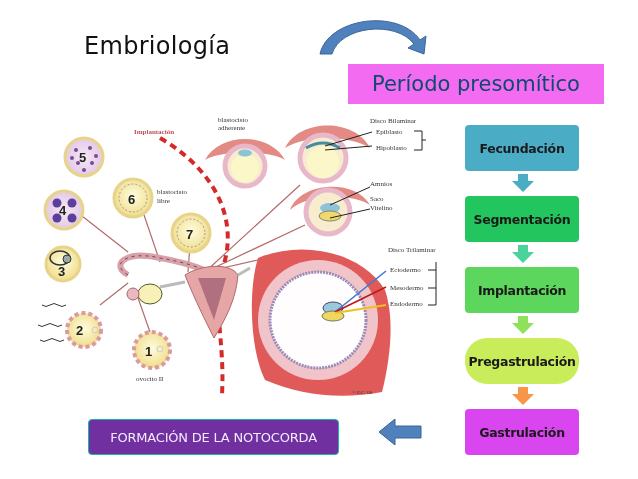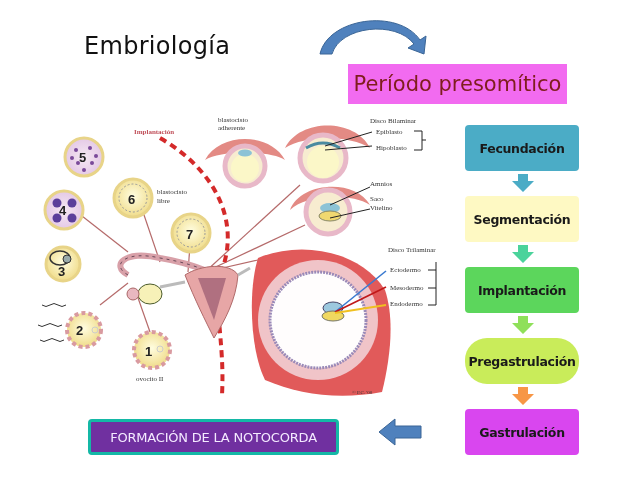--- a/index.html
+++ b/index.html
@@ -6,35 +6,35 @@
   body {
     width:638px; height:479px; background:#ffffff; position:relative; overflow:hidden;
     font-family:"Liberation Sans", "DejaVu Sans", sans-serif;
   }
   .title {
     position:absolute; left:84px; top:32px; font-size:24px; color:#111; letter-spacing:0.3px;
     font-family:"DejaVu Sans", sans-serif; font-weight:normal;
   }
   .curve-arrow { position:absolute; left:310px; top:12px; }
   .period {
-    position:absolute; left:348px; top:64px; width:219px; height:40px; background:#f26bf0;
-    display:flex; align-items:center; justify-content:center; font-size:21px; color:#7f1d1d;
+    position:absolute; left:348px; top:64px; width:256px; height:40px; background:#f26bf0;
+    display:flex; align-items:center; justify-content:center; font-size:21px; color:#0c4a6e;
     font-family:"DejaVu Sans", sans-serif;
   }
   .illustration { position:absolute; left:0; top:100px; }
   .flow-box {
     position:absolute; left:465px; width:114px; height:46px; border-radius:4px;
     display:flex; align-items:center; justify-content:center;
     font-size:12.5px; font-weight:bold; color:#1a1a1a; font-family:"DejaVu Sans", sans-serif;
     letter-spacing:-0.3px;
   }
   .flow-arrow { position:absolute; left:512px; }
   .notocorda {
     position:absolute; left:88px; top:419px; width:251px; height:36px; background:#7030a0;
-    border-radius:4px; border:3px solid #14b8a6; box-sizing:border-box;
+    border-radius:4px; border:1px solid #14b8a6; box-sizing:border-box;
     display:flex; align-items:center; justify-content:center;
     color:#f4eaff; font-size:13px; font-family:"DejaVu Sans", sans-serif; letter-spacing:-0.2px;
   }
   .left-arrow { position:absolute; left:378px; top:418px; }
   .lbl { font-family:"Liberation Serif", serif; font-size:7px; fill:#333; }
   .num { font-family:"Liberation Sans", sans-serif; font-size:13px; font-weight:bold; fill:#222; }
 </style>
 </head>
 <body>
 
@@ -192,21 +192,21 @@
   <text class="lbl" x="390" y="290">Mesodermo</text>
   <text class="lbl" x="390" y="306">Endodermo</text>
   <path d="M428 270 L 436 270 M428 288 L 436 288 M428 305 L 436 305 M436 262 L 436 305" stroke="#222" fill="none"></path>
   <text class="lbl" x="352" y="394" style="font-size:5px">© P.C. '00</text>
 </svg>
 
 <div class="flow-box" style="top:125px;background:#4bacc6;">Fecundación</div>
 <svg class="flow-arrow" style="top:174px" width="22" height="18">
     <path d="M6 0 H16 V7 H22 L11 18 L0 7 H6 Z" fill="#4bacc6"></path>
   </svg>
-<div class="flow-box" style="top:196px;background:#fef9c3;">Segmentación</div>
+<div class="flow-box" style="top:196px;background:#22c55e;">Segmentación</div>
 <svg class="flow-arrow" style="top:245px" width="22" height="18">
     <path d="M6 0 H16 V7 H22 L11 18 L0 7 H6 Z" fill="#4bd39b"></path>
   </svg>
 <div class="flow-box" style="top:267px;background:#5cd65c;">Implantación</div>
 <svg class="flow-arrow" style="top:316px" width="22" height="18">
     <path d="M6 0 H16 V7 H22 L11 18 L0 7 H6 Z" fill="#8fe05a"></path>
   </svg>
 <div class="flow-box" style="top:338px;background:#c9ec5a;border-radius:22px;">Pregastrulación</div>
 <svg class="flow-arrow" style="top:387px" width="22" height="18">
     <path d="M6 0 H16 V7 H22 L11 18 L0 7 H6 Z" fill="#f79646"></path>

